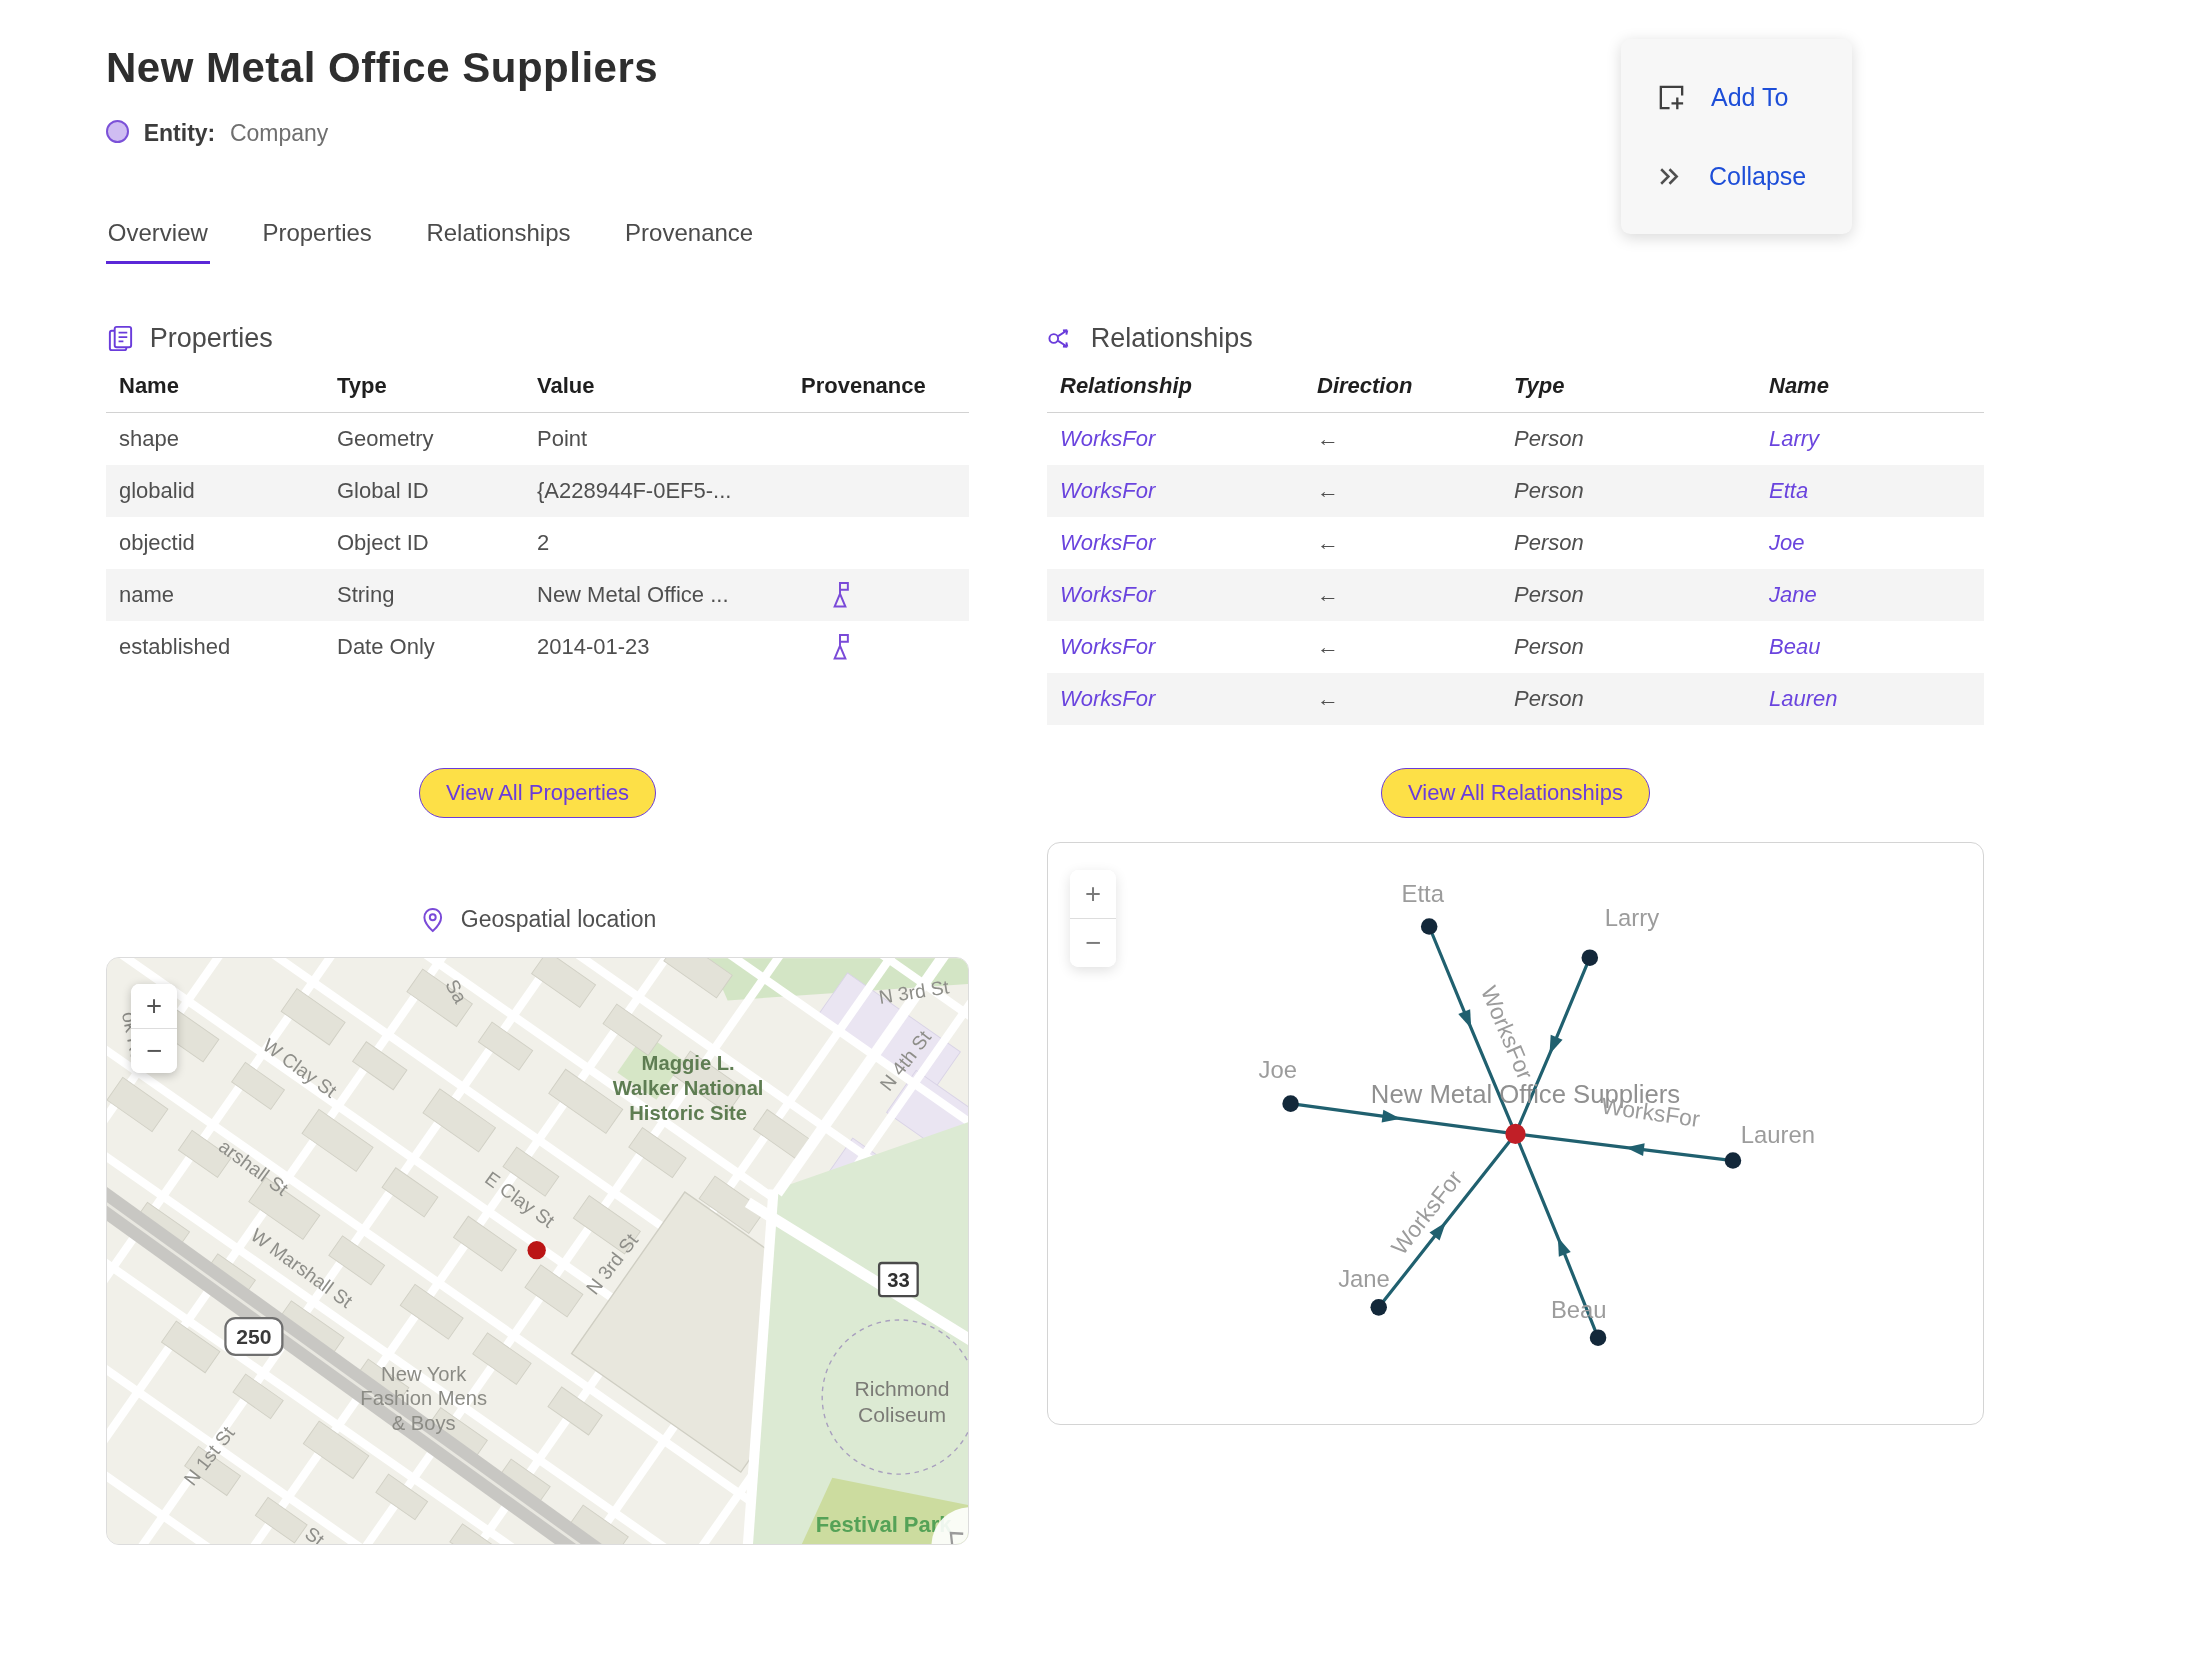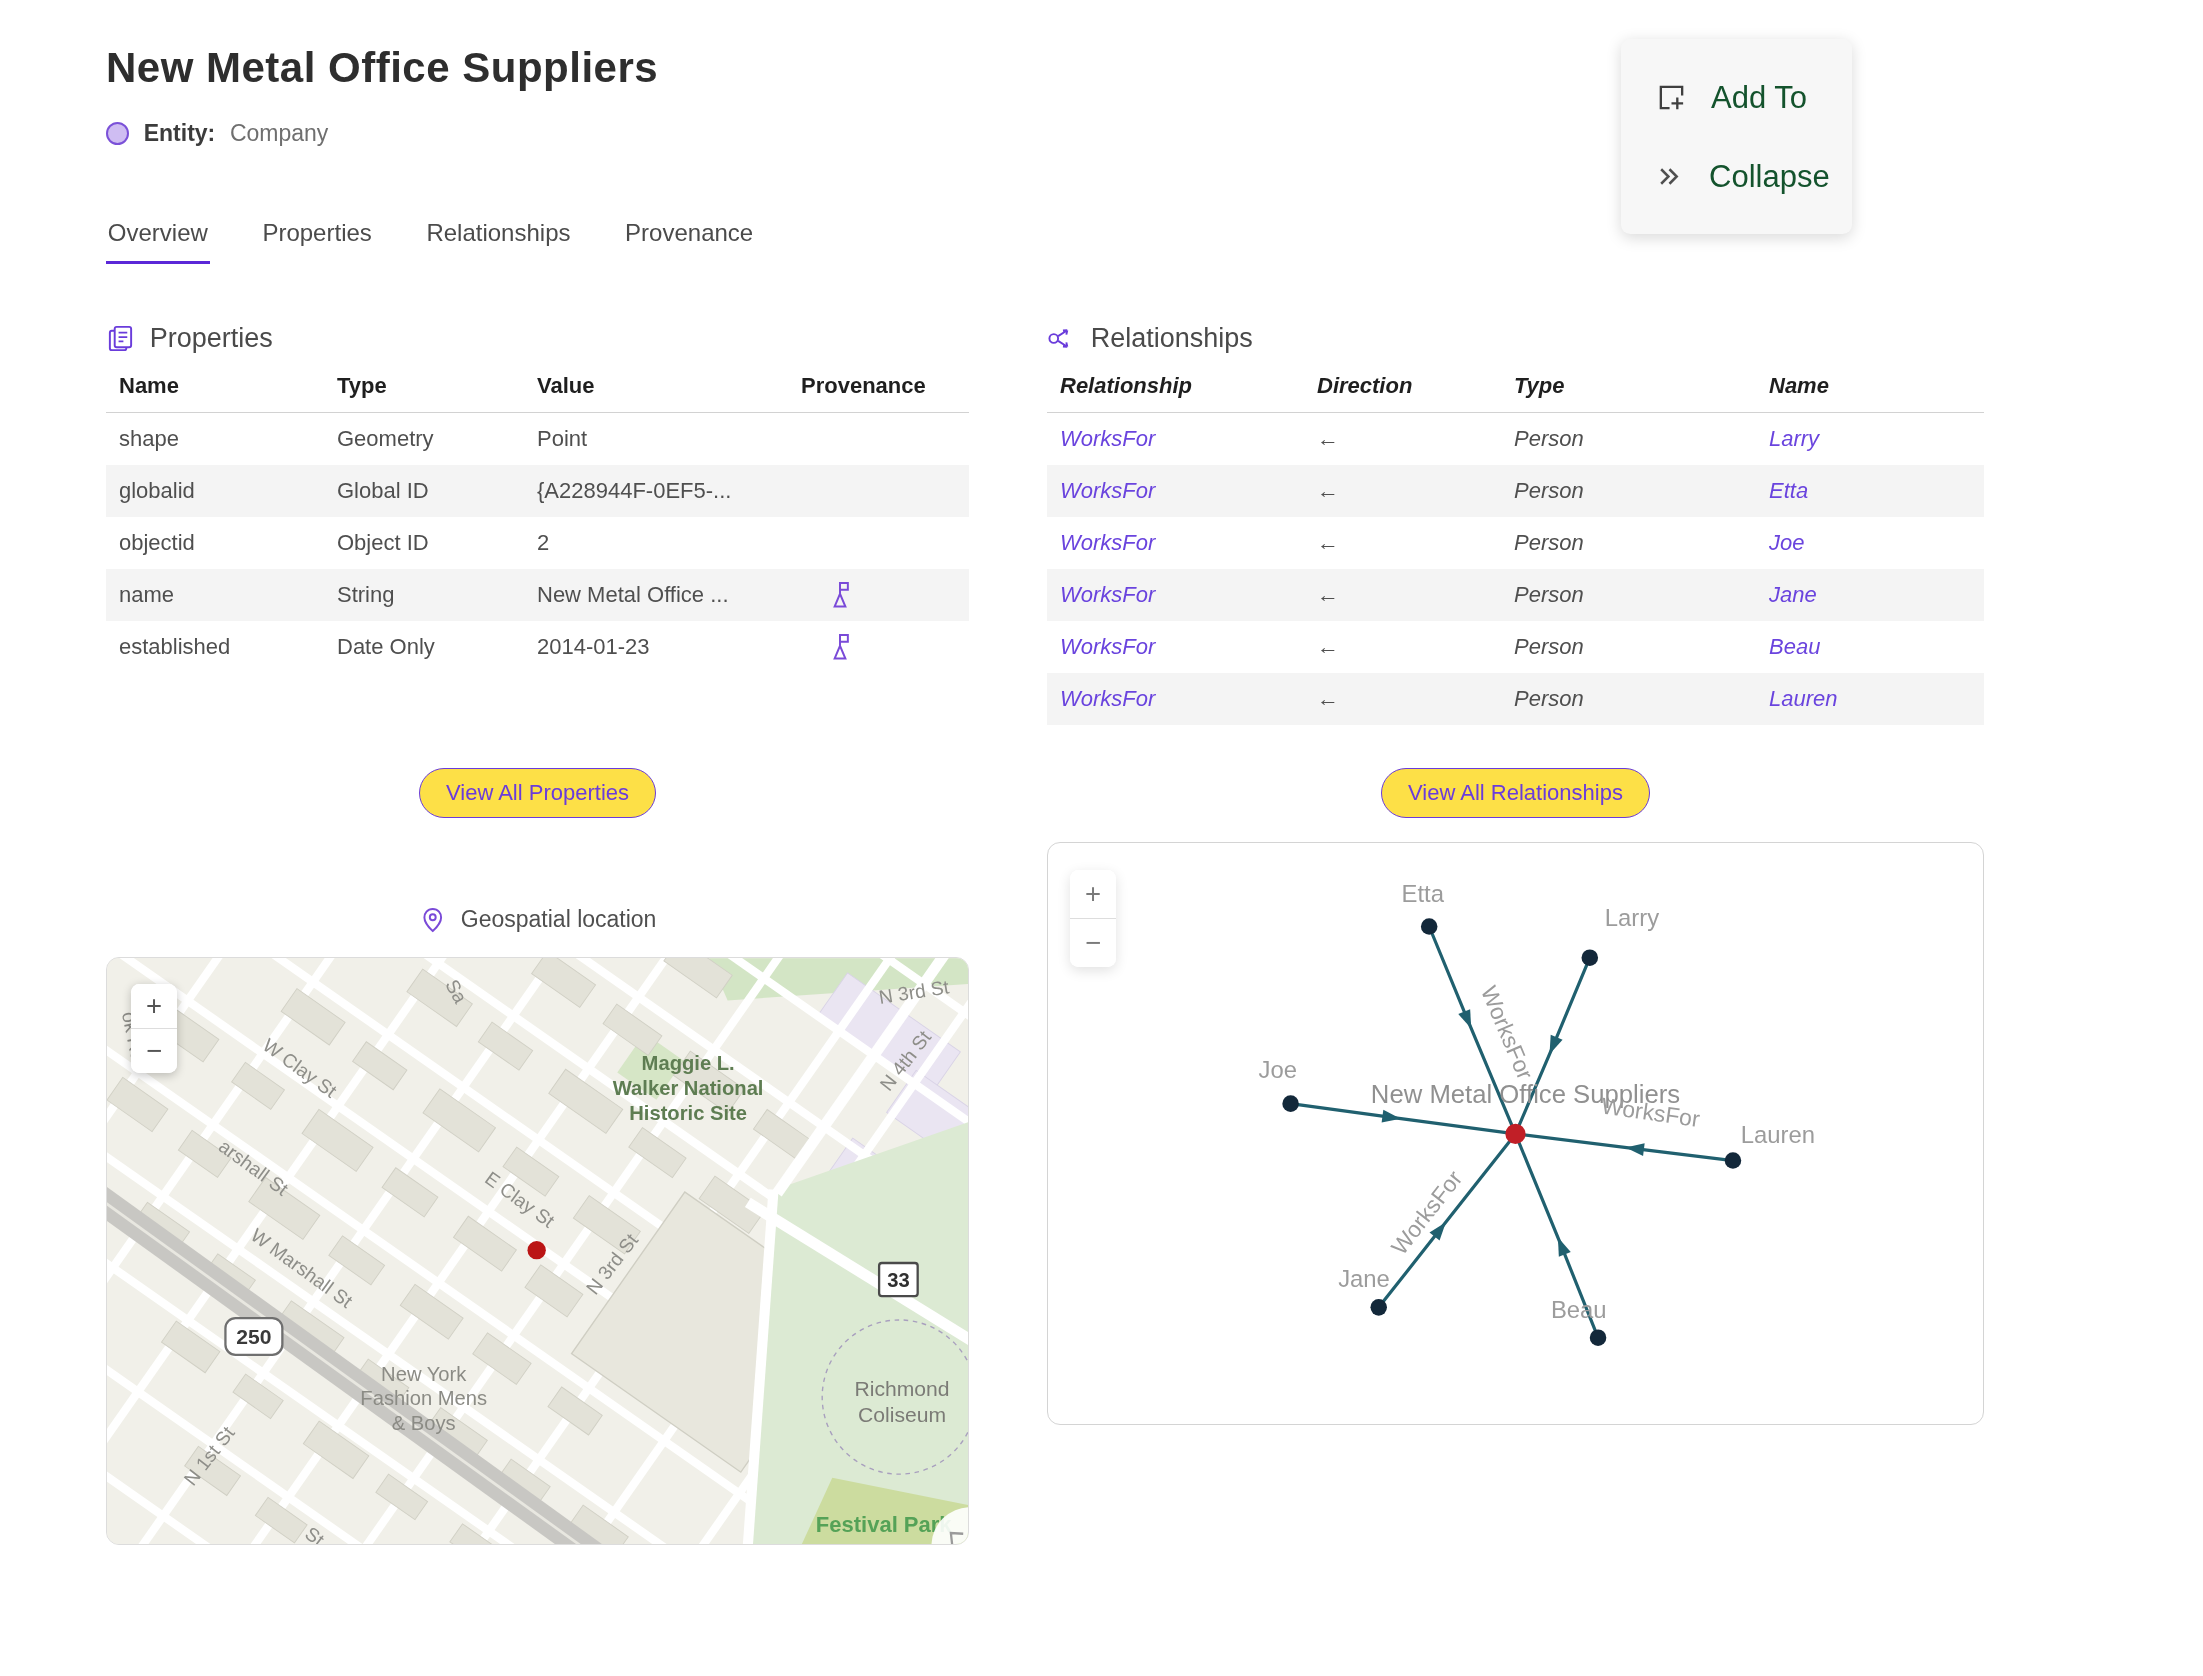--- a/index.html
+++ b/index.html
@@ -6,30 +6,30 @@
     --accent:#6a3cdb; --link:#6a44de; --ink:#2e2e2e; --txt:#4f4f4f;
     --alt:#f4f4f4; --teal:#20606f; --node:#13283a; --red:#c11f27;
   }
   *{box-sizing:border-box; margin:0; padding:0;}
   html,body{width:2204px; height:1677px; background:#ffffff; overflow:hidden;
     font-family:"Liberation Sans", sans-serif; color:var(--txt);}
   .page{position:relative; width:1896px; height:1677px; padding:44px 0 0 106px;}
 
   
   .title{font-size:42px; font-weight:700; color:var(--ink); letter-spacing:0.5px;}
-  .entity-row{display:flex; align-items:center; gap:14.7px; margin-top:27.5px;}
+  .entity-row{display:flex; gap:14.7px; margin-top:27.5px;}
   .entity-dot{width:23px; height:23px; border-radius:50%; background:#cfbdf2; border:2.8px solid #7b51d8;}
   .entity-label{font-size:23px; font-weight:700; color:#3c3c3c;}
   .entity-type{font-size:23px; color:#6f6f6f;}
 
   
   .action-card{position:absolute; top:39px; right:44px; width:231px; height:195px;
     background:#f7f7f7; border-radius:9.2px; box-shadow:0 3.7px 14.7px rgba(0,0,0,.15); padding:31px 0 0 35px;}
   .action-item{display:flex; align-items:center; gap:24px; height:55px; cursor:pointer; margin-bottom:24px;}
-  .action-item span{font-size:31px; color:#14532d;}
+  .action-item span{font-size:25px; color:#1d4ed8;}
 
   
   .tabs{display:flex; gap:51px; margin-top:72px;}
   .tab{font-size:24px; color:#4b4b4b; padding:0 1.8px 14.7px 1.8px; cursor:pointer;}
   .tab.active{border-bottom:3.7px solid #5b28d8;}
 
   
   .cols{display:flex; gap:78px; margin-top:59px;}
   .col-left{width:863px;}
   .col-right{width:941px;}

